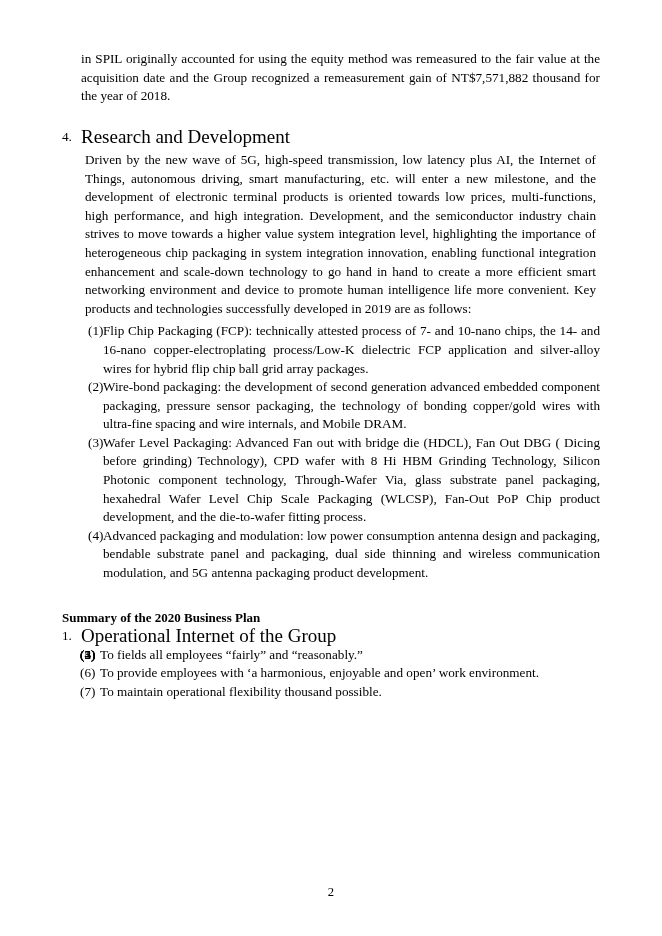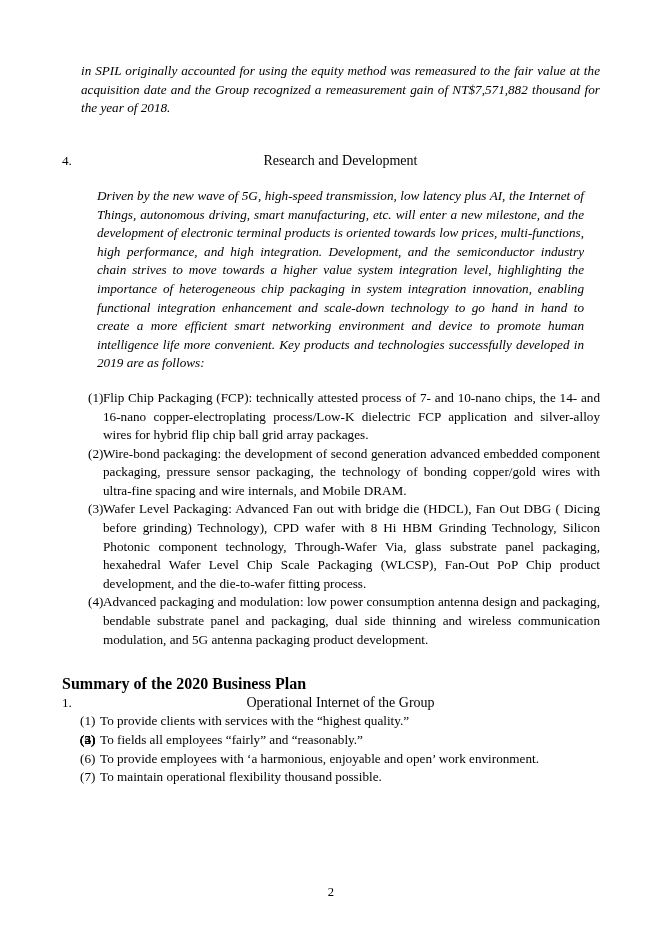--- a/index.html
+++ b/index.html
@@ -31,22 +31,21 @@
     left: 62px;
     top: 46px;
     width: 538px;
   }
 
   .para {
     font-size: 13.2px;
     line-height: 18.6px;
     text-align: justify;
     text-justify: inter-word;
-    margin: 16px;
-    font-style: italic;
+    margin: 4px;
   }
 
   
   .para-cont {
     margin-left: 19px;
     width: 519px;
   }
 
   .block-gap {
     height: 18.6px;
@@ -64,22 +63,22 @@
     width: 19px;
     font-size: 13.2px;
     line-height: 18.6px;
     text-align: left;
   }
   .numbered > .body {
     font-size: 13.2px;
     line-height: 18.6px;
   }
   .heading-line {
-    text-align: center;
-    font-size: 14px;
+    text-align: left;
+    font-size: 19px;
     line-height: 18.6px;
   }
 
   
   .sublist {
     margin-top: 0;
     margin-left: 26px;
     width: 512px;
   }
   .sublist-item {
@@ -106,21 +105,21 @@
   .sublist-b .sublist-item {
     padding-left: 20px;
     text-align: left;
   }
   .sublist-b .sublist-item > .marker {
     width: 20px;
   }
 
   .bold-heading {
     font-weight: bold;
-    font-size: 16px;
+    font-size: 13px;
     line-height: 18.6px;
   }
 
   .section-gap {
     height: 26px;
   }
 
   .page-number {
     position: absolute;
     left: 0;
@@ -171,21 +170,21 @@
 
     <div class="numbered">
       <span class="marker">1.</span>
       <div class="body">
         <div class="heading-line">Operational Internet of the Group</div>
       </div>
     </div>
 
     <div class="sublist sublist-b">
       <div class="sublist-item">
-        <span class="marker">(1)</span><span>To provide clients with services with the “highest quality.”</span>
+        <span class="marker">(1)</span>
       </div>
       <div class="sublist-item">
         <span class="marker">(2)</span>
       </div>
       <div class="sublist-item">
         <span class="marker">(3)</span>
       </div>
       <div class="sublist-item">
         <span class="marker">(4)</span>
       </div>

